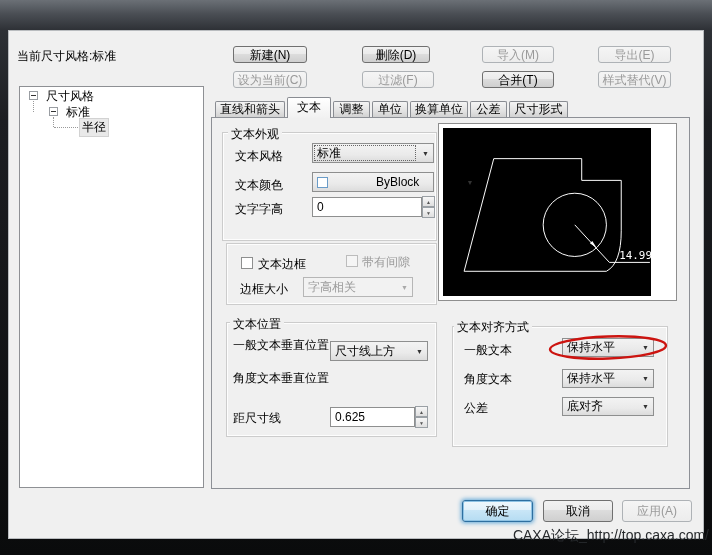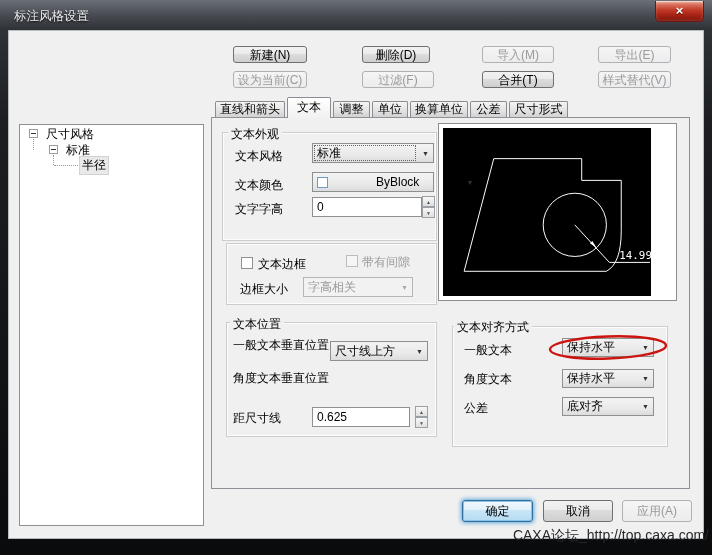--- a/index.html
+++ b/index.html
@@ -24,21 +24,21 @@
     position:absolute;border:1px solid #707070;border-radius:3px;padding:0;
     background:linear-gradient(180deg,#f2f2f2 0%,#ebebeb 45%,#dddddd 46%,#cfcfcf 100%);
     font-family:inherit;font-size:12px;color:#000;text-align:center;
   }
   .pushbtn.disabled{color:#9a9a9a;border-color:#aeb2b6;background:linear-gradient(180deg,#f5f5f5,#ececec);}
   .pushbtn.default{
     border-color:#2e6fa0;
     background:linear-gradient(180deg,#f0f8fd 0%,#e2f1fa 45%,#c9e6f7 46%,#b5dcf2 100%);
     box-shadow:0 0 0 1px #8fc3e4 inset,0 0 4px 1px #62a8d8;
   }
-  .tree{position:absolute;left:19px;top:86px;width:185px;height:402px;background:#fff;border:1px solid #8e9094;margin-top:38px;}
+  .tree{position:absolute;left:19px;top:86px;width:185px;height:402px;background:#fff;border:1px solid #8e9094;}
   .expander{position:absolute;width:9px;height:9px;background:#fff;border:1px solid #999da2;}
   .expander::before{content:"";position:absolute;left:1px;top:3px;width:5px;height:1px;background:#333;}
   .tree-item{position:absolute;white-space:nowrap;}
   .tree-item.selected{background:#e9e9e9;outline:1px solid #d2d2d2;padding:0 2px;}
   .dot-v{position:absolute;border-left:1px dotted #9a9a9a;}
   .dot-h{position:absolute;border-top:1px dotted #9a9a9a;}
   .tab{
     position:absolute;top:101px;height:16px;z-index:2;
     border:1px solid #898c92;border-bottom:none;border-radius:2px 2px 0 0;
     background:linear-gradient(180deg,#f4f4f4,#e2e2e2 60%,#d2d2d2);
@@ -68,29 +68,24 @@
   .note{position:absolute;z-index:3;font-size:12px;white-space:nowrap;}
   .watermark{position:absolute;right:3px;top:527px;z-index:9;font-size:14px;color:#26292c;}
   .annot{position:absolute;z-index:8;pointer-events:none;}
   .gray{color:#9a9a9a;}
 </style>
 </head>
 <body>
 
 <div id="window">
 
-  <div class="titlebar">
-    <span class="title-text">标注风格设置</span>
-    <div class="close-btn">
-      <span>×</span>
-    </div>
-  </div>
 
   <div class="client"></div>
 
+  <div class="lbl" style="left:17px;top:48px;">当前尺寸风格:标准</div>
 
   <button class="pushbtn" style="left:233px;top:46px;width:74px;height:17px;">新建(N)</button>
   <button class="pushbtn" style="left:362px;top:46px;width:68px;height:17px;">删除(D)</button>
   <button class="pushbtn disabled" style="left:482px;top:46px;width:72px;height:17px;">导入(M)</button>
   <button class="pushbtn disabled" style="left:598px;top:46px;width:73px;height:17px;">导出(E)</button>
   <button class="pushbtn disabled" style="left:233px;top:71px;width:74px;height:17px;">设为当前(C)</button>
   <button class="pushbtn disabled" style="left:362px;top:71px;width:72px;height:17px;">过滤(F)</button>
   <button class="pushbtn" style="left:482px;top:71px;width:72px;height:17px;">合并(T)</button>
   <button class="pushbtn disabled" style="left:598px;top:71px;width:73px;height:17px;">样式替代(V)</button>
 
@@ -160,21 +155,21 @@
 
   <div class="group" style="left:226px;top:322px;width:211px;height:115px;"></div>
   <div class="group-label" style="left:230px;top:316px;">文本位置</div>
   <div class="lbl" style="left:233px;top:338px;width:96px;white-space:normal;line-height:1.25;z-index:3;">一般文本垂直位置</div>
   <div class="combo" style="left:330px;top:341px;width:98px;height:20px;">
     <span>尺寸线上方</span>
     <span class="arrow">▼</span>
   </div>
   <div class="lbl" style="left:233px;top:371px;width:96px;white-space:normal;line-height:1.25;z-index:3;">角度文本垂直位置</div>
   <div class="lbl" style="left:233px;top:410px;z-index:3;">距尺寸线</div>
-  <input class="edit" style="left: 312px; top: 407px; width: 98px; height: 20px;" value="0.625">
+  <input class="edit" style="left: 330px; top: 407px; width: 85px; height: 20px;" value="0.625">
   <div class="spin" style="left:415px;top:406px;height:22px;">
     <button class="sbtn">▲</button>
     <button class="sbtn">▼</button>
   </div>
 
   <div class="group" style="left:452px;top:326px;width:216px;height:121px;"></div>
   <div class="group-label" style="left:454px;top:319px;">文本对齐方式</div>
   <div class="lbl" style="left:464px;top:342px;z-index:3;">一般文本</div>
   <div class="combo" style="left:562px;top:338px;width:92px;height:19px;">
     <span>保持水平</span>

